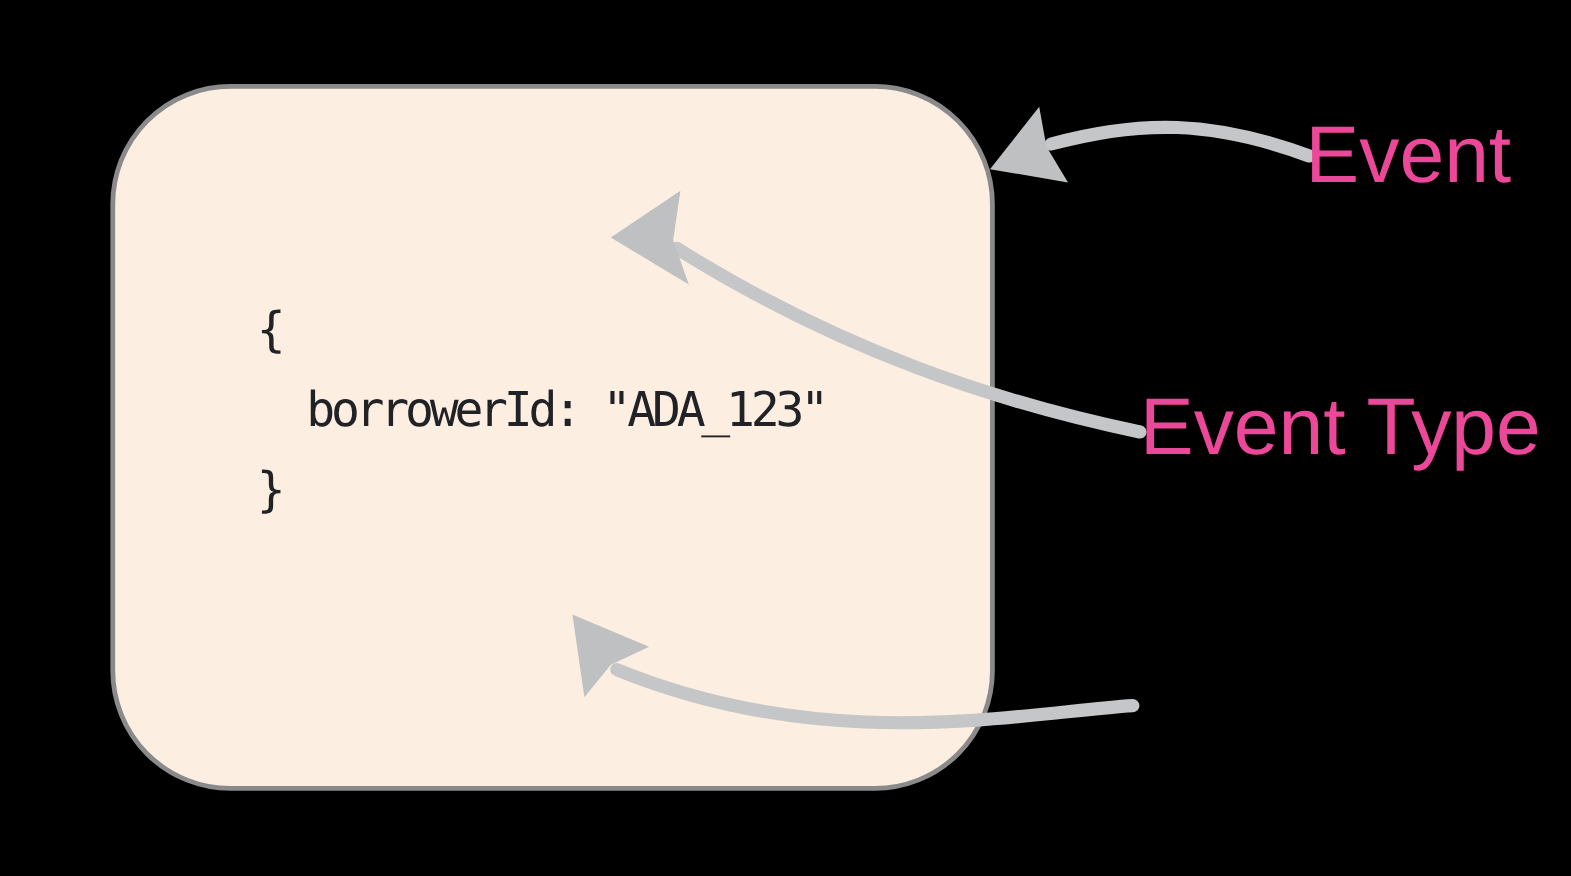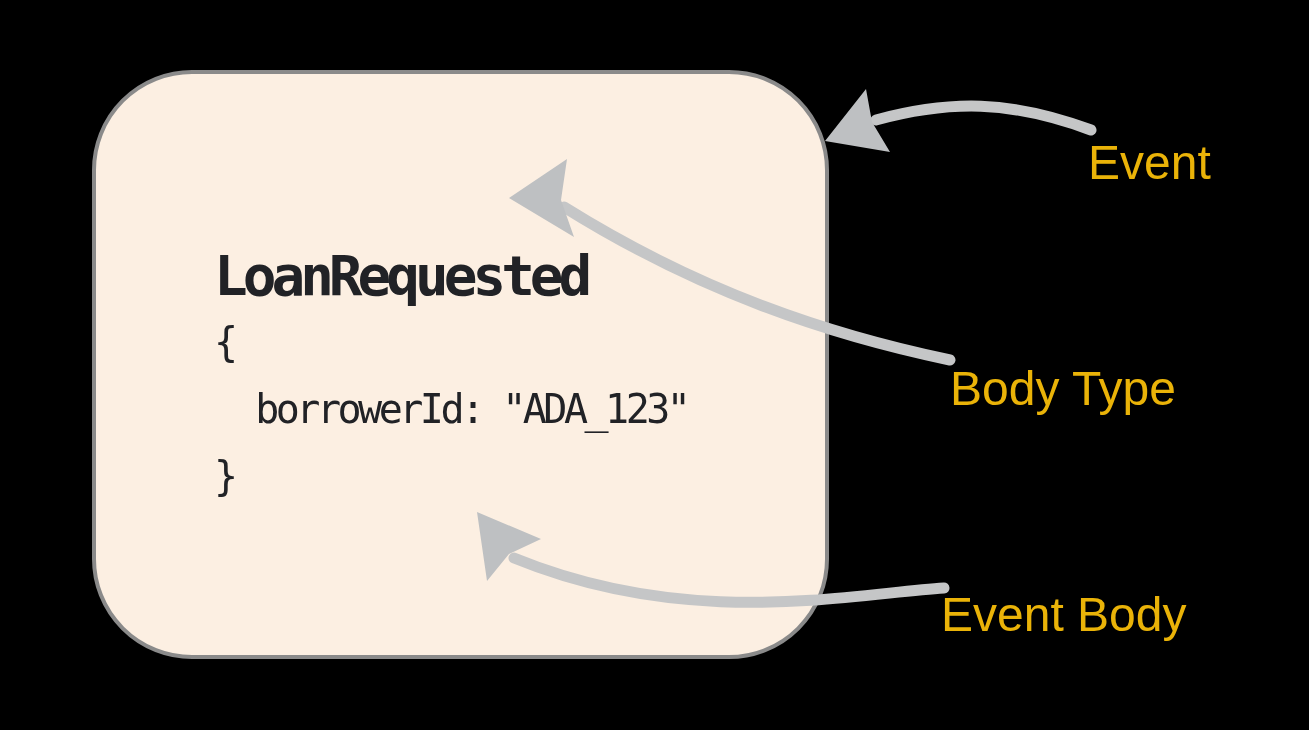--- a/index.html
+++ b/index.html
@@ -39,38 +39,36 @@
   }
   .arrow-layer {
     position:absolute; left:0; top:0;
     width:1309px; height:730px;
     pointer-events:none;
   }
   .arrow-line { fill:none; stroke:#c5c6c7; stroke-width:11; stroke-linecap:round; }
   .arrow-head { fill:#bec0c2; stroke:none; }
   .annotation-label {
     position:absolute;
-    color:#eab308;
-    font-size:48px;
+    color:#ec4899;
+    font-size:67px;
     line-height:60px;
     white-space:nowrap;
-    margin-top:33px;
   }
   .label-event      { left:1088px; top:100px; }
   .label-event-type { left:950px;  top:326px; }
   .label-event-body { left:941px;  top:552px; }
 </style>
 </head>
 <body>
 
 <div class="canvas">
 
   <div class="event-card">
     <div class="code">
-      <div class="code-title">LoanRequested</div>
       <div class="code-line">{</div>
       <div class="code-line">  borrowerId: "ADA_123"</div>
       <div class="code-line">}</div>
     </div>
   </div>
 
   <svg class="arrow-layer" viewBox="0 0 1309 730">
 
     <g>
       <path class="arrow-line" d="M1091 130 C1010 100 950 100 876 120"></path>
@@ -82,16 +80,15 @@
       <polygon class="arrow-head" points="509,198 567,159 561,200 574,237"></polygon>
     </g>
 
     <g>
       <path class="arrow-line" d="M944 588 C850 594 690 630 514 558"></path>
       <polygon class="arrow-head" points="477,512 541,539 509,554 487,581"></polygon>
     </g>
   </svg>
 
   <div class="annotation-label label-event">Event</div>
-  <div class="annotation-label label-event-type">Body Type</div>
-  <div class="annotation-label label-event-body">Event Body</div>
+  <div class="annotation-label label-event-type">Event Type</div>
 
 </div>
 
 </body></html>

